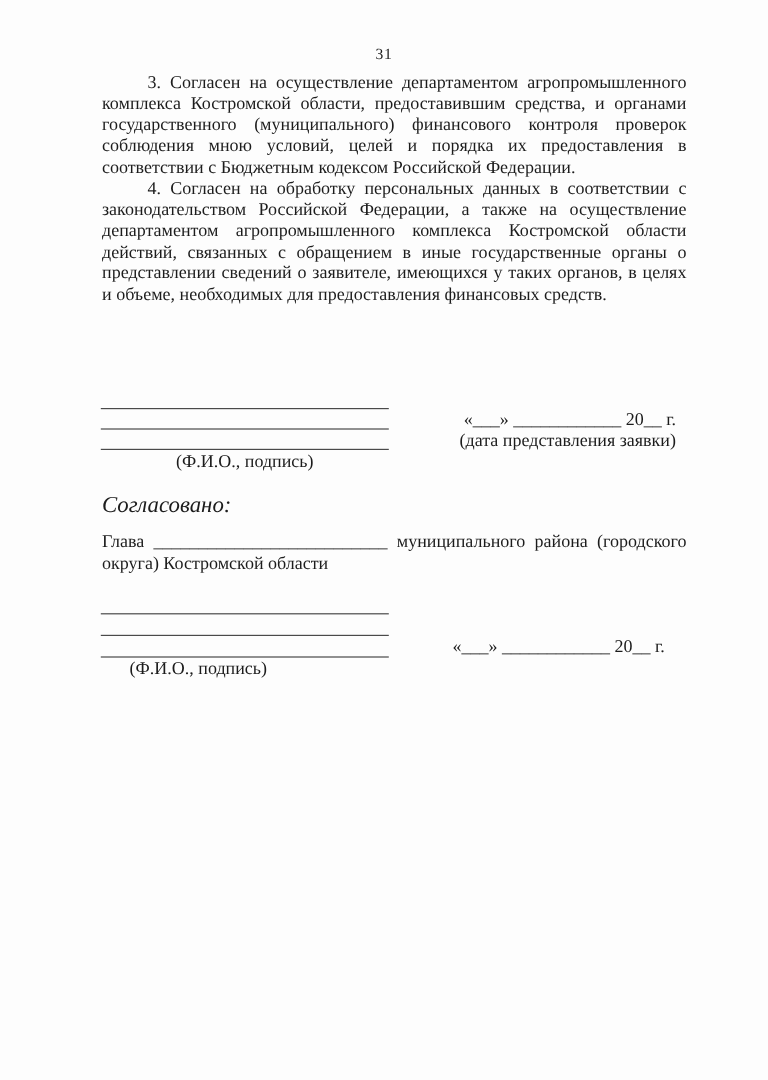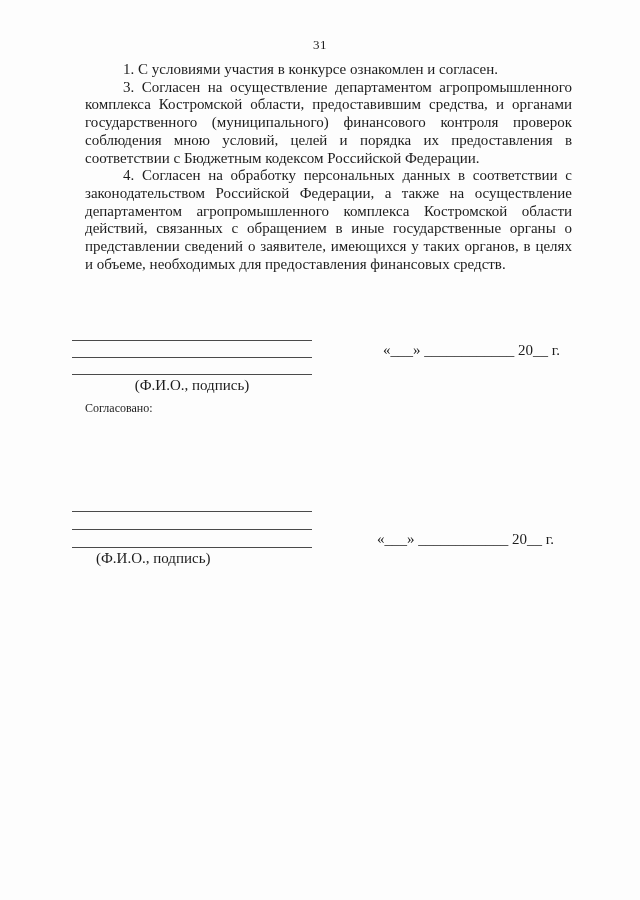--- a/index.html
+++ b/index.html
@@ -30,21 +30,21 @@
     position: absolute;
     top: 61px;
     left: 85px;
     width: 487px;
     font-size: 15px;
     line-height: 17.7px;
     text-align: justify;
   }
   .para { text-indent: 38px; }
 
-  .sig-block { position: absolute; left: 72px; }
+  .sig-block { position: absolute; left: 84px; }
   .sig-block-1 { top: 324px; }
   .sig-block-2 { top: 494px; }
   .sig-line {
     width: 240px;
     height: 17px;
     border-bottom: 1px solid #4a4a4a;
   }
   .sig-block-2 .sig-line { height: 18px; }
   .sig-label {
     width: 240px;
@@ -61,60 +61,62 @@
     white-space: nowrap;
     text-align: right;
   }
   .date-block-1 { left: 383px; top: 342px; }
   .date-block-2 { left: 377px; top: 531px; }
   .date-label { font-size: 15px; }
 
   .agreed-label {
     position: absolute;
     left: 85px;
-    top: 401px;
-    font-size: 12px;
+    top: 411px;
+    font-size: 19px;
+    font-style: italic;
   }
 
   .glava-line {
     position: absolute;
     left: 85px;
     top: 444px;
     width: 487px;
     font-size: 15px;
     line-height: 17.7px;
     text-align: justify;
   }
 </style>
 </head>
 <body>
 
 <div class="page">
 
   <div class="page-number">31</div>
 
   <div class="body-text">
-    <p class="para">1. С условиями участия в конкурсе ознакомлен и согласен.</p>
     <p class="para">3. Согласен на осуществление департаментом агропромышленного комплекса Костромской области, предоставившим средства, и органами государственного (муниципального) финансового контроля проверок соблюдения мною условий, целей и порядка их предоставления в соответствии с Бюджетным кодексом Российской Федерации.</p>
     <p class="para">4. Согласен на обработку персональных данных в соответствии с законодательством Российской Федерации, а также на осуществление департаментом агропромышленного комплекса Костромской области действий, связанных с обращением в иные государственные органы о представлении сведений о заявителе, имеющихся у таких органов, в целях и объеме, необходимых для предоставления финансовых средств.</p>
   </div>
 
   <div class="sig-block sig-block-1">
     <div class="sig-line"></div>
     <div class="sig-line"></div>
     <div class="sig-line"></div>
     <div class="sig-label centered">(Ф.И.О., подпись)</div>
   </div>
 
   <div class="date-block date-block-1">
     <div>«___» ____________ 20__ г.</div>
+    <div class="date-label">(дата представления заявки)</div>
   </div>
 
   <div class="agreed-label">Согласовано:</div>
 
+  <div class="glava-line">Глава __________________________ муниципального района (городского округа) Костромской области</div>
 
   <div class="sig-block sig-block-2">
     <div class="sig-line"></div>
     <div class="sig-line"></div>
     <div class="sig-line"></div>
     <div class="sig-label indented">(Ф.И.О., подпись)</div>
   </div>
 
   <div class="date-block date-block-2">
     <div>«___» ____________ 20__ г.</div>

